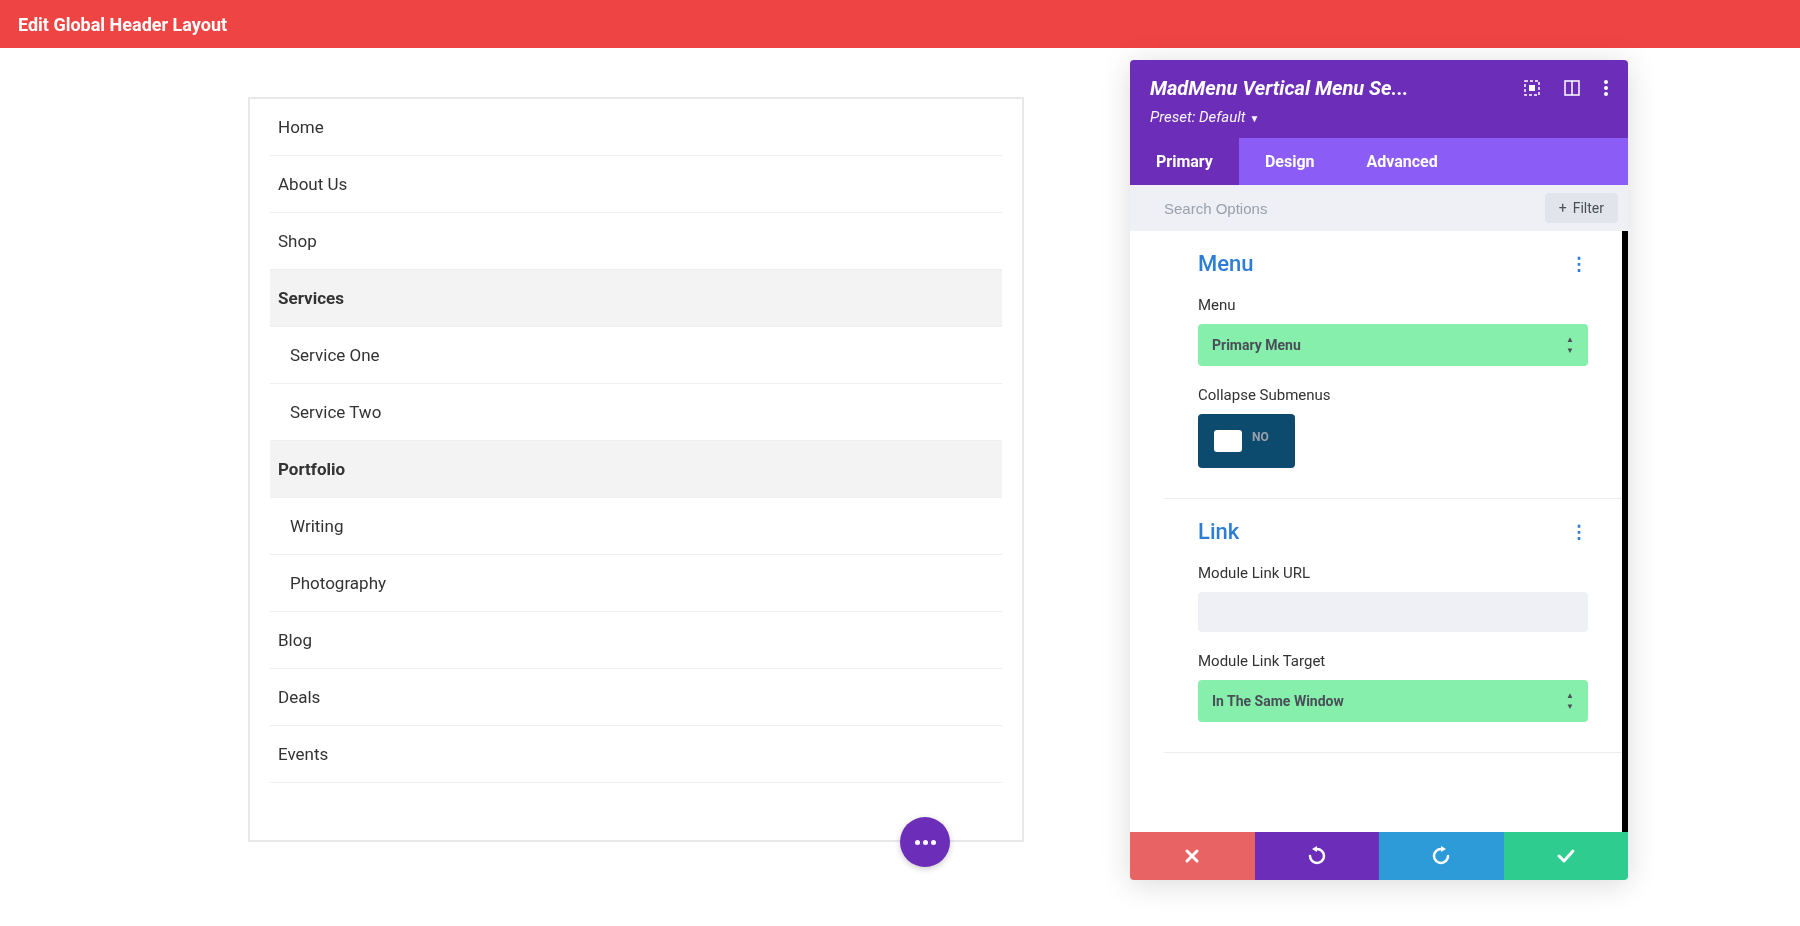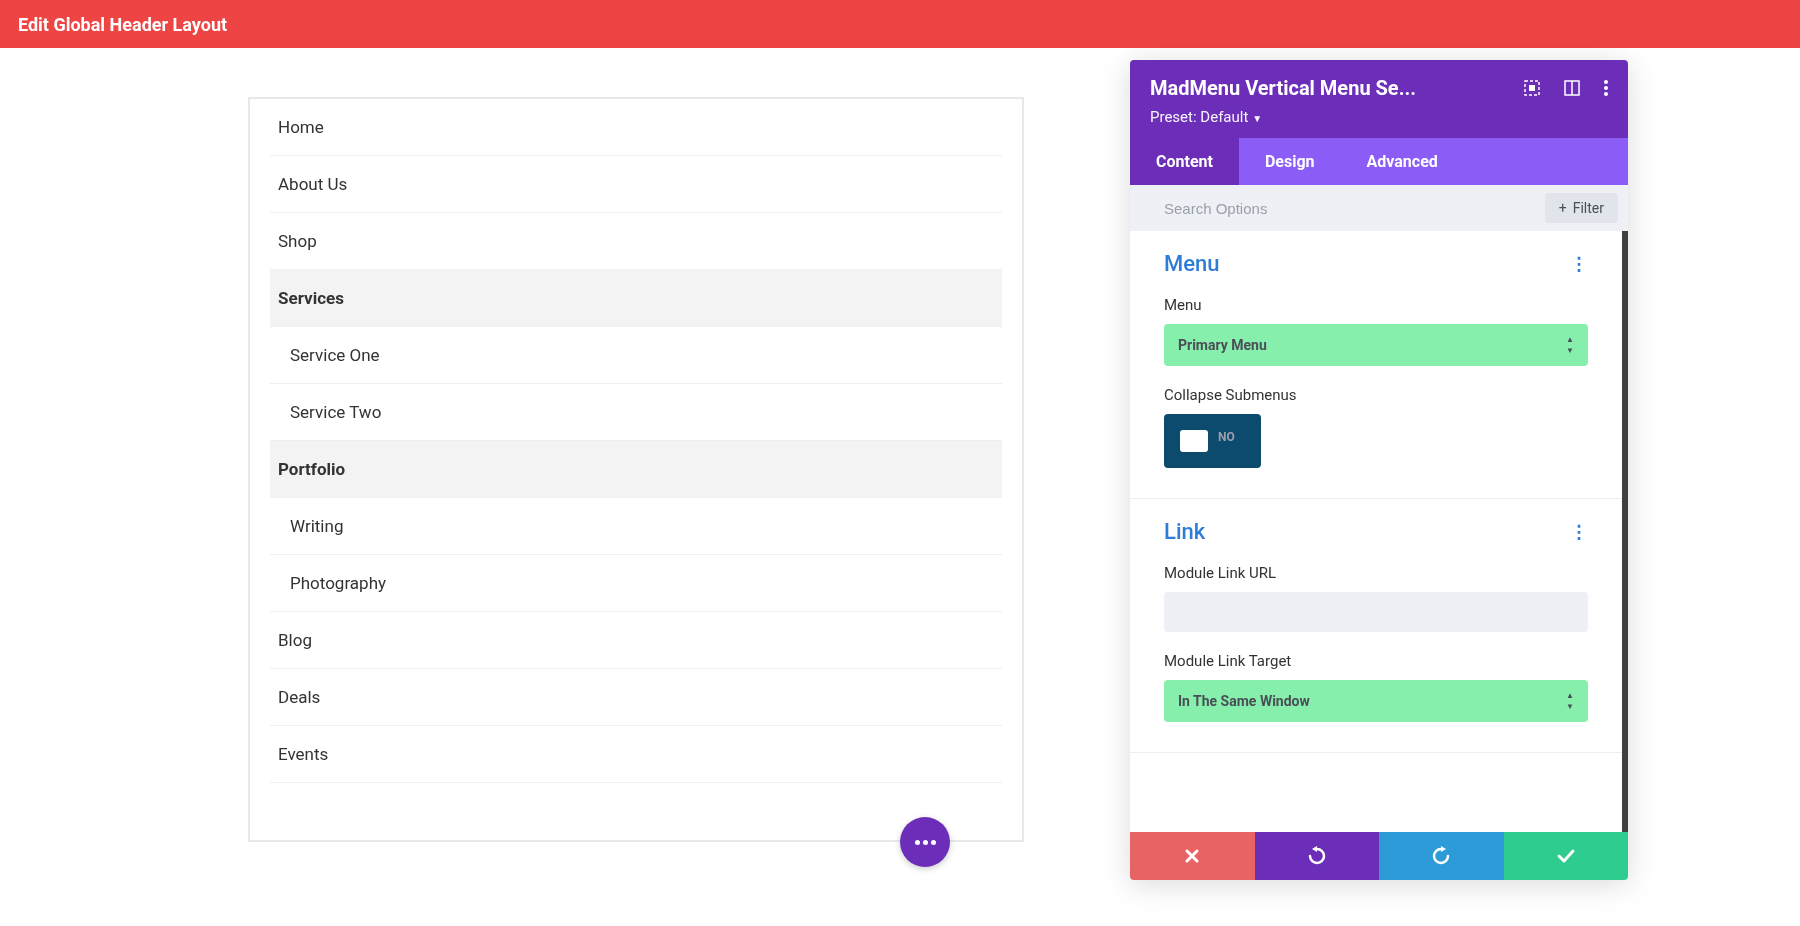--- a/index.html
+++ b/index.html
@@ -97,20 +97,21 @@
   border-radius: 4px;
   display: flex;
   flex-direction: column;
   overflow: hidden;
 }
 
 .panel-header {
   background: #6c2eb9;
   color: #fff;
   padding: 16px 20px 12px 20px;
+  font-style: italic;
 }
 .panel-title-row {
   display: flex;
   align-items: center;
   justify-content: space-between;
 }
 .panel-title {
   font-size: 20px;
   font-weight: 700;
   white-space: nowrap;
@@ -182,21 +183,22 @@
   padding: 7px 14px;
   border-radius: 4px;
   font-size: 14px;
   color: #4a4e57;
   cursor: pointer;
 }
 
 .panel-body {
   flex: 1;
   overflow-y: auto;
-  border-right: 6px solid #404040;
+  border-right: 6px solid #000000;
+  margin-left: 34px;
 }
 
 .section {
   padding: 20px 34px 30px 34px;
   border-bottom: 1px solid #eee;
 }
 .section-head {
   display: flex;
   align-items: center;
   justify-content: space-between;
@@ -354,21 +356,21 @@
               </svg>
           </div>
         </div>
       </div>
       <div class="preset-row">
         <span>Preset: </span><span>Default</span><span class="preset-caret">▼</span>
       </div>
     </div>
 
     <div class="tabs">
-      <div class="tab active">Content</div>
+      <div class="tab active">Primary</div>
       <div class="tab">Design</div>
       <div class="tab">Advanced</div>
     </div>
 
     <div class="search-row">
       <input class="search-input" type="text" placeholder="Search Options" style="">
       <div class="filter-btn">
         <span>+</span>
         <span>Filter</span>
       </div>

